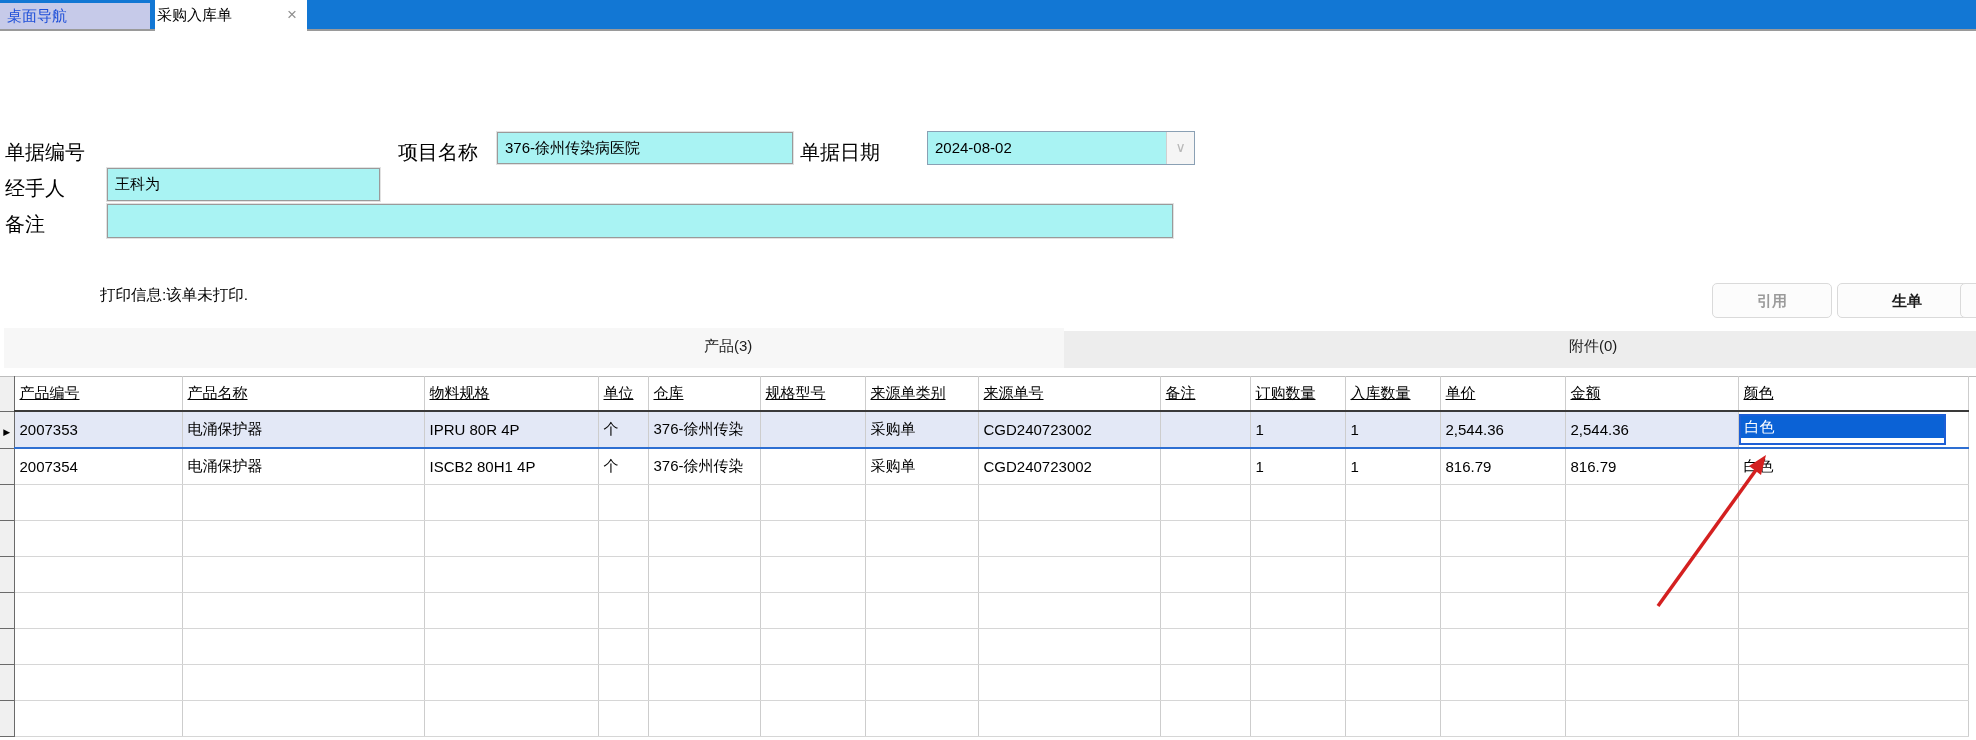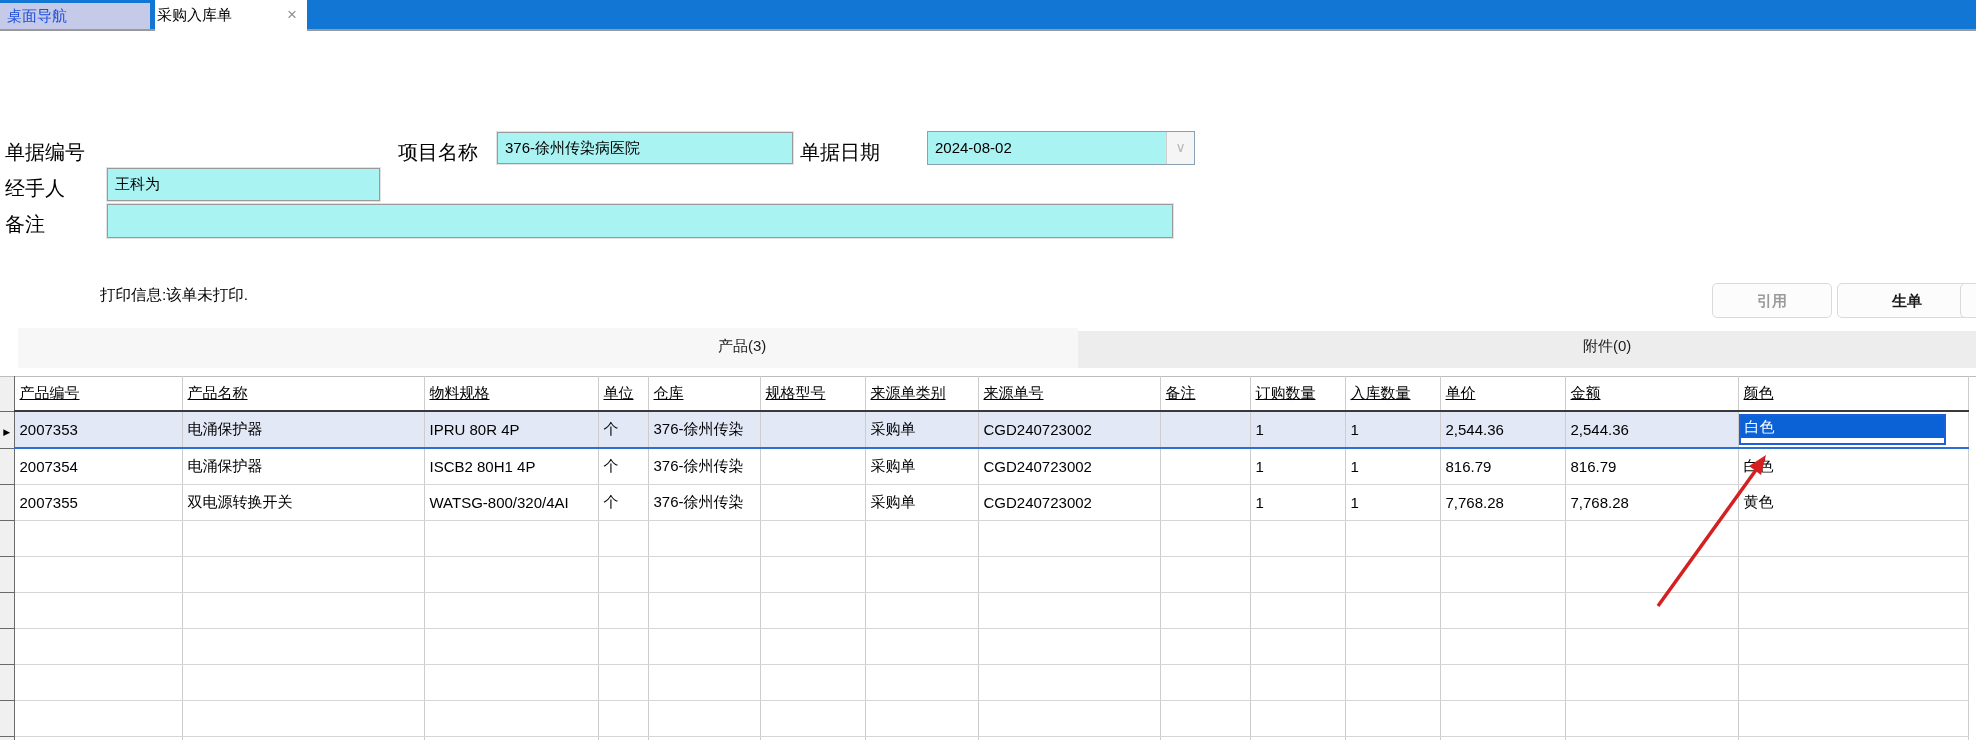--- a/index.html
+++ b/index.html
@@ -29,21 +29,21 @@
   #lbl-handler{left:5px;top:175px;} #inp-handler{left:107px;top:168px;width:273px;height:33px;}
   #lbl-remark{left:5px;top:211px;}  #inp-remark{left:107px;top:204px;width:1066px;height:34px;}
   
   .print-info{position:absolute;left:100px;top:285px;color:#000000;font-size:15.5px;}
   .btn{position:absolute;top:283px;height:35px;background:#fcfcfc;border:1px solid #dadada;border-radius:5px;
        font-size:15px;text-align:center;line-height:33px;box-sizing:border-box;font-weight:bold;}
   #btn-ref{left:1712px;width:120px;color:#9b9b9b;}
   #btn-gen{left:1837px;width:140px;color:#1a1a1a;}
   #btn-part{left:1960px;width:40px;}
   
-  .dtabs{position:absolute;left:18px;top:328px;width:1880px;height:40px;}
+  .dtabs{position:absolute;left:4px;top:328px;width:1880px;height:40px;}
   .dtab-left{position:absolute;left:0;top:0;width:1060px;height:40px;background:#f7f7f7;}
   .dtab-right{position:absolute;left:1060px;top:0;width:916px;height:37px;background:#ededed;margin-top:3px;}
   .dtab-label{position:absolute;top:9px;font-size:15px;color:#1c1c1c;}
   #dtab-products{left:700px;} #dtab-attach{left:1565px;}
   
   .grid-wrap{position:absolute;left:0;top:376px;width:1976px;}
   table.grid{border-collapse:collapse;table-layout:fixed;width:1976px;}
   table.grid th{height:33px;font-weight:normal;font-size:15px;text-align:left;padding:0 0 0 5px;
       border-top:1px solid #bdbdbd;border-right:1px solid #cdcdcd;border-bottom:2px solid #3a3a3a;
       white-space:nowrap;overflow:hidden;background:#fff;text-decoration:underline;}
@@ -176,38 +176,20 @@
       <td>采购单</td>
       <td>CGD240723002</td>
       <td></td>
       <td>1</td>
       <td>1</td>
       <td>816.79</td>
       <td>816.79</td>
       <td>白色</td>
       <td class="filler"></td>
     </tr>
-    <tr>
-      <td class="ind"></td>
-      <td>2007355</td>
-      <td>双电源转换开关</td>
-      <td>WATSG-800/320/4AI</td>
-      <td>个</td>
-      <td>376-徐州传染</td>
-      <td></td>
-      <td>采购单</td>
-      <td>CGD240723002</td>
-      <td></td>
-      <td>1</td>
-      <td>1</td>
-      <td>7,768.28</td>
-      <td>7,768.28</td>
-      <td>黄色</td>
-      <td class="filler"></td>
-    </tr>
     <tr class="empty">
       <td class="ind"></td>
       <td></td>
           <td></td>
       <td></td>
           <td></td>
       <td></td>
           <td></td>
       <td></td>
           <td></td>

